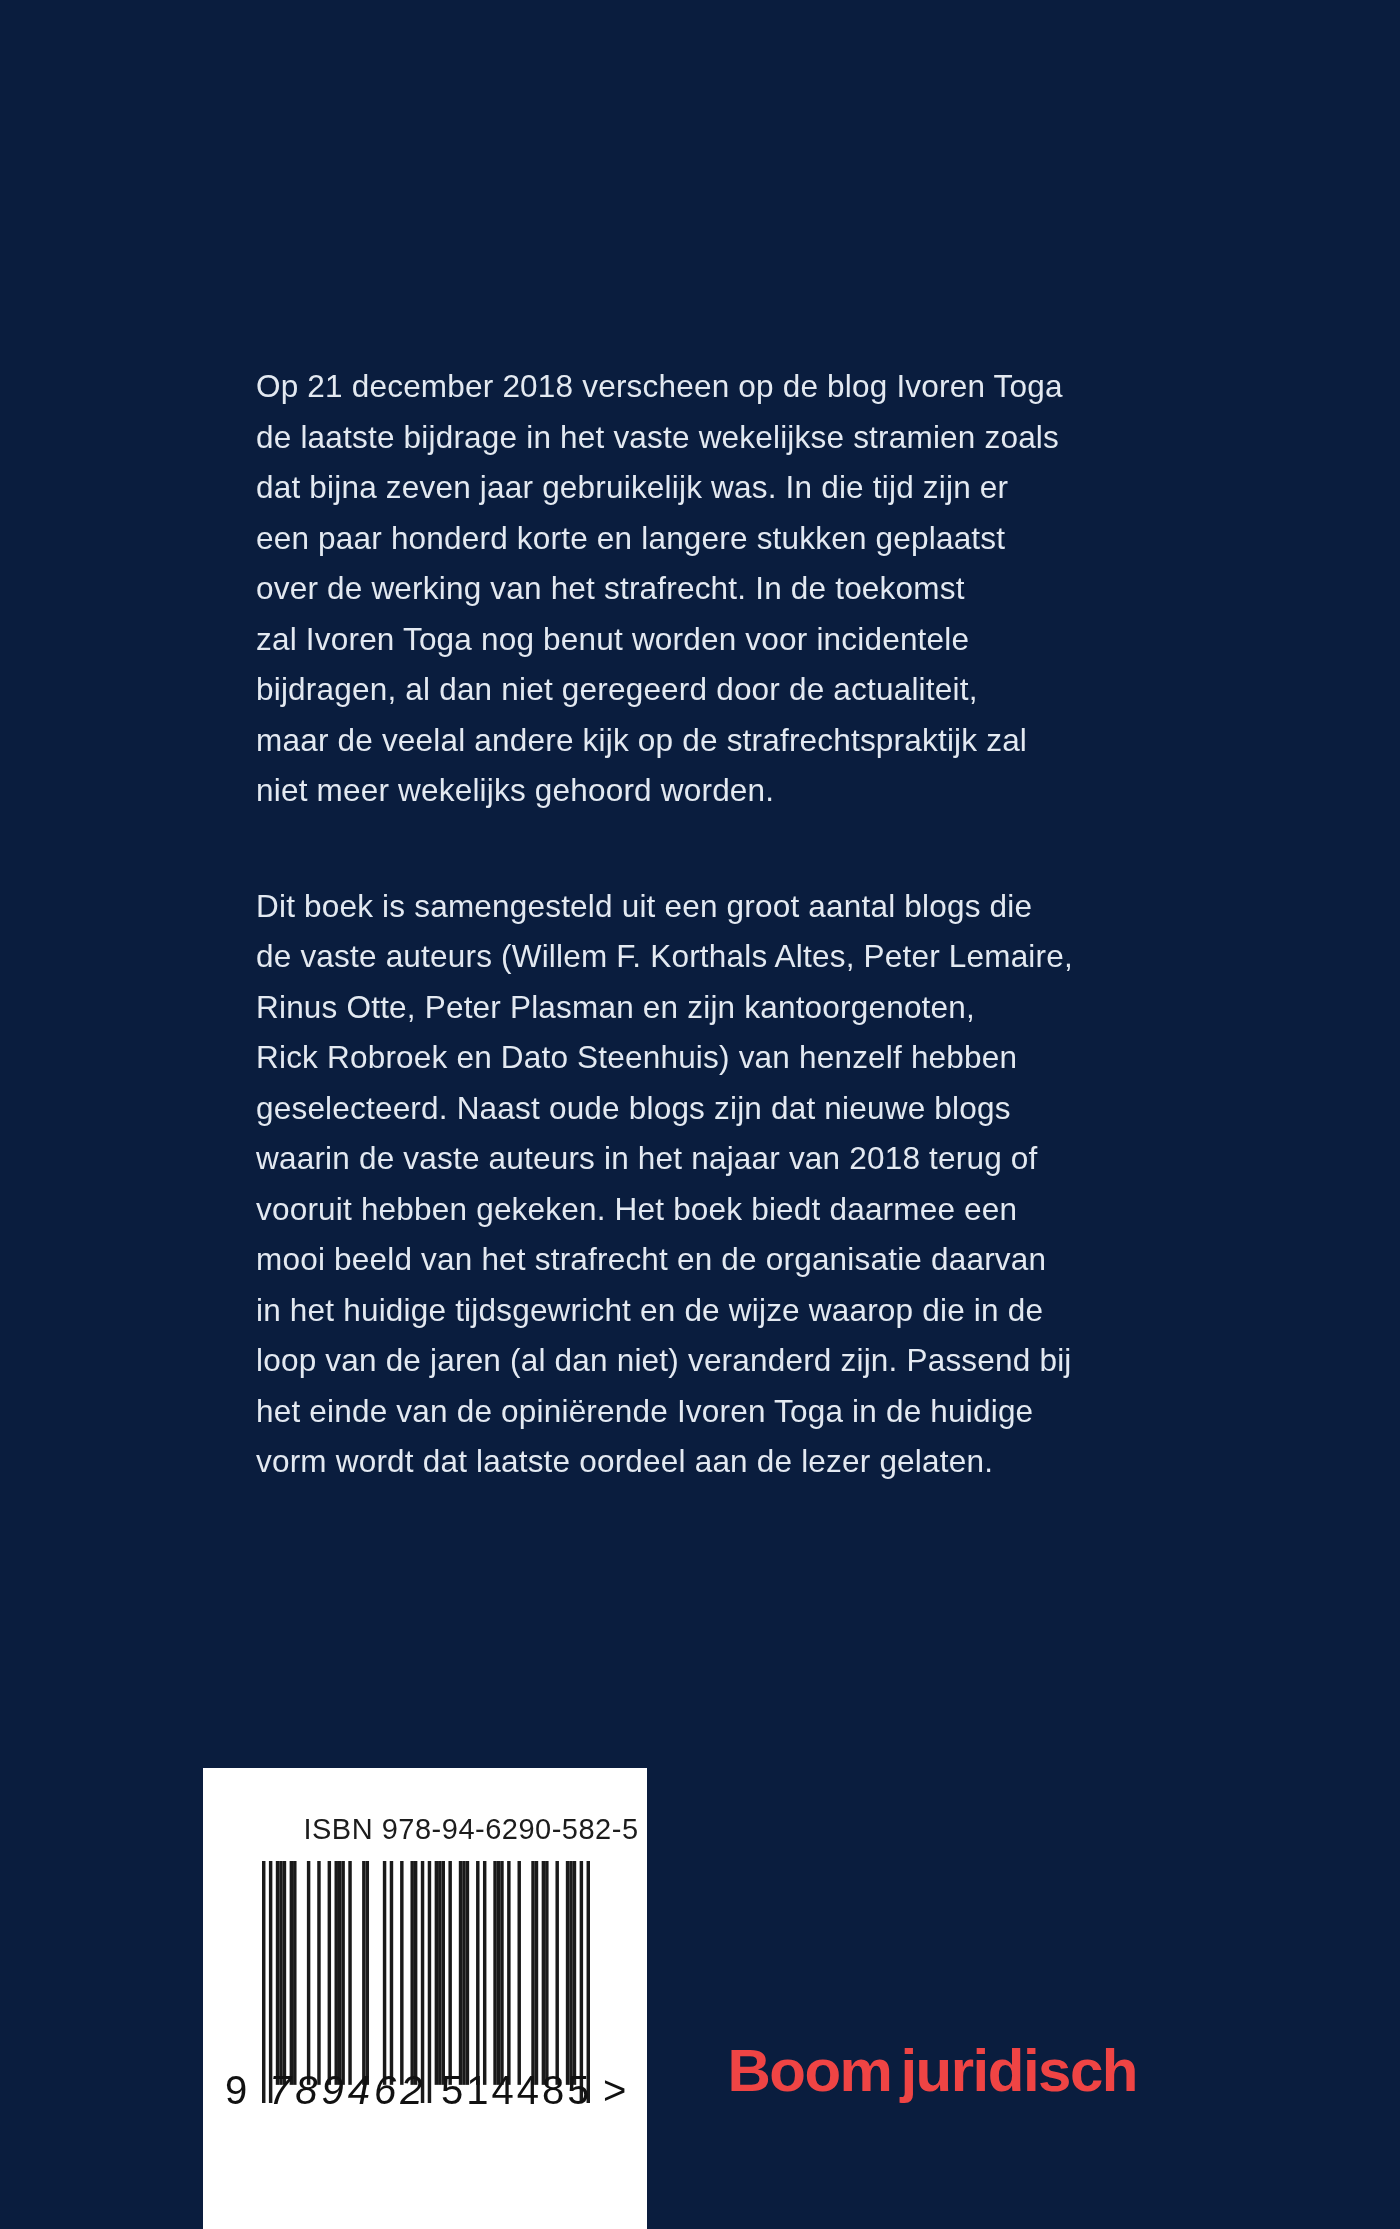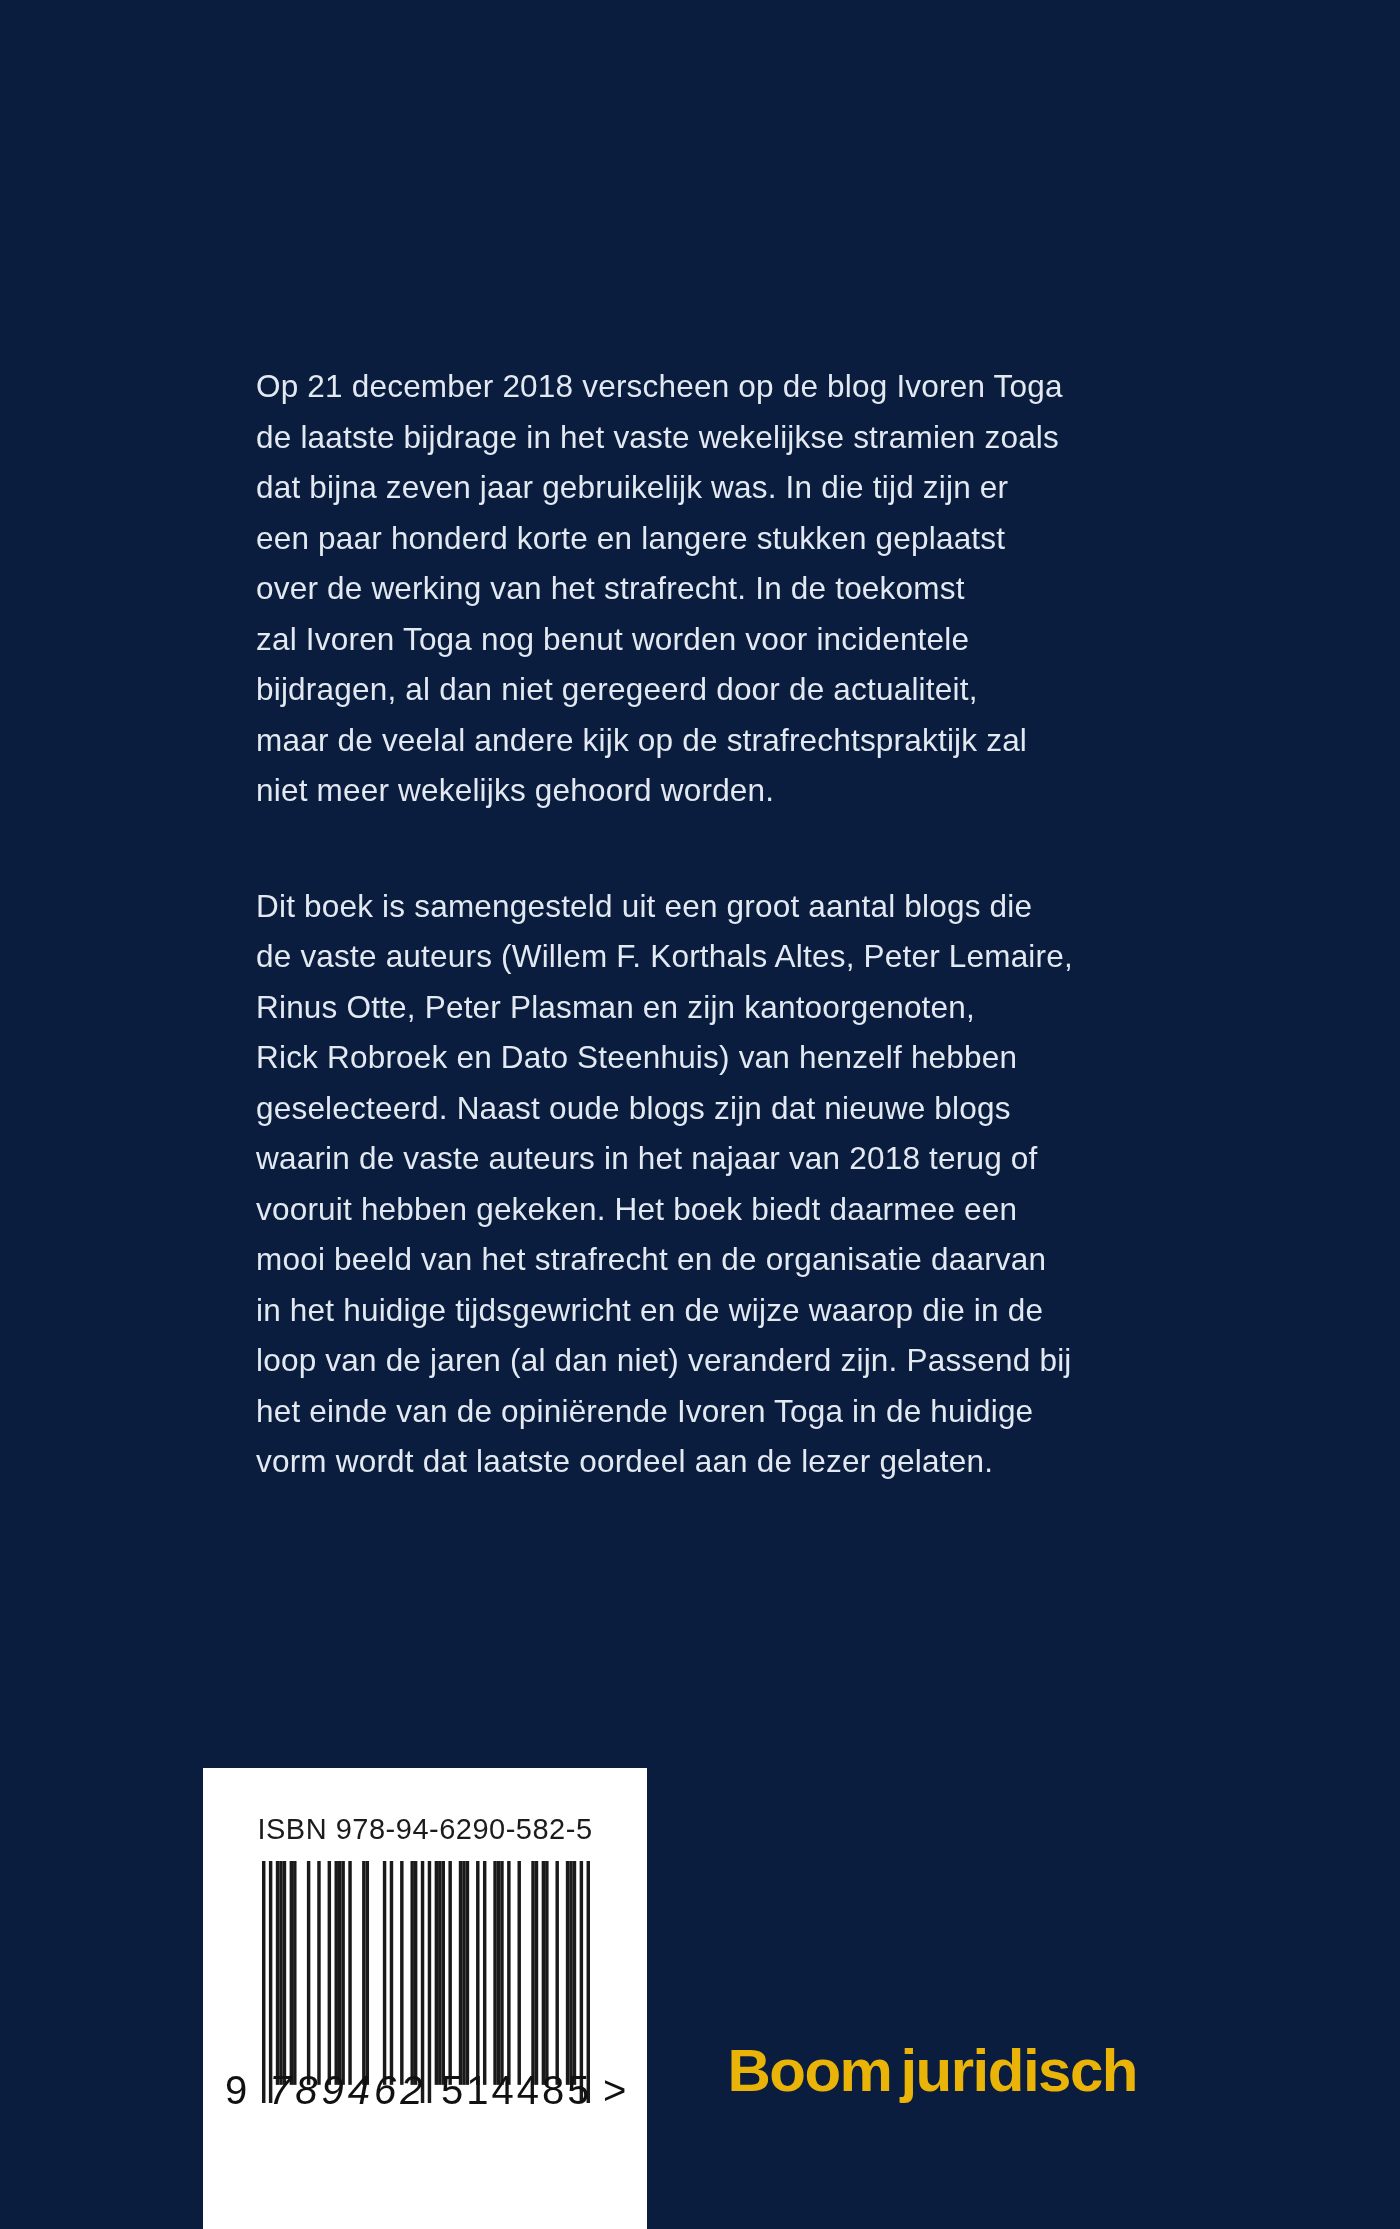--- a/index.html
+++ b/index.html
@@ -47,20 +47,21 @@
   .isbn-line {
     position: absolute;
     top: 45px;
     left: 0;
     width: 100%;
     text-align: center;
     color: #1C1C1C;
     font-size: 29px;
     letter-spacing: 0.5px;
     white-space: nowrap;
+    padding-left: 46px;
   }
   .ean-svg {
     position: absolute;
     left: 59px;
     top: 93px;
     width: 328px;
     height: 242px;
   }
   .digits-row {
     position: absolute;
@@ -77,21 +78,21 @@
     white-space: nowrap;
   }
   .digit-first   { left: 22px; }
   .digit-left    { left: 66px;  letter-spacing: 4px; font-style: italic; }
   .digit-right   { left: 238px; letter-spacing: 3px; }
   .digit-arrow   { left: 400px; }
   .publisher-logo {
     position: absolute;
     top: 2036px;
     right: 263px;
-    color: #eab308;
+    color: #ef4444;
     font-size: 60px;
     font-weight: bold;
     letter-spacing: -1.5px;
     white-space: nowrap;
   }
   .publisher-logo .logo-part2 {
     margin-left: 9px;
   }
 </style>
 </head>

